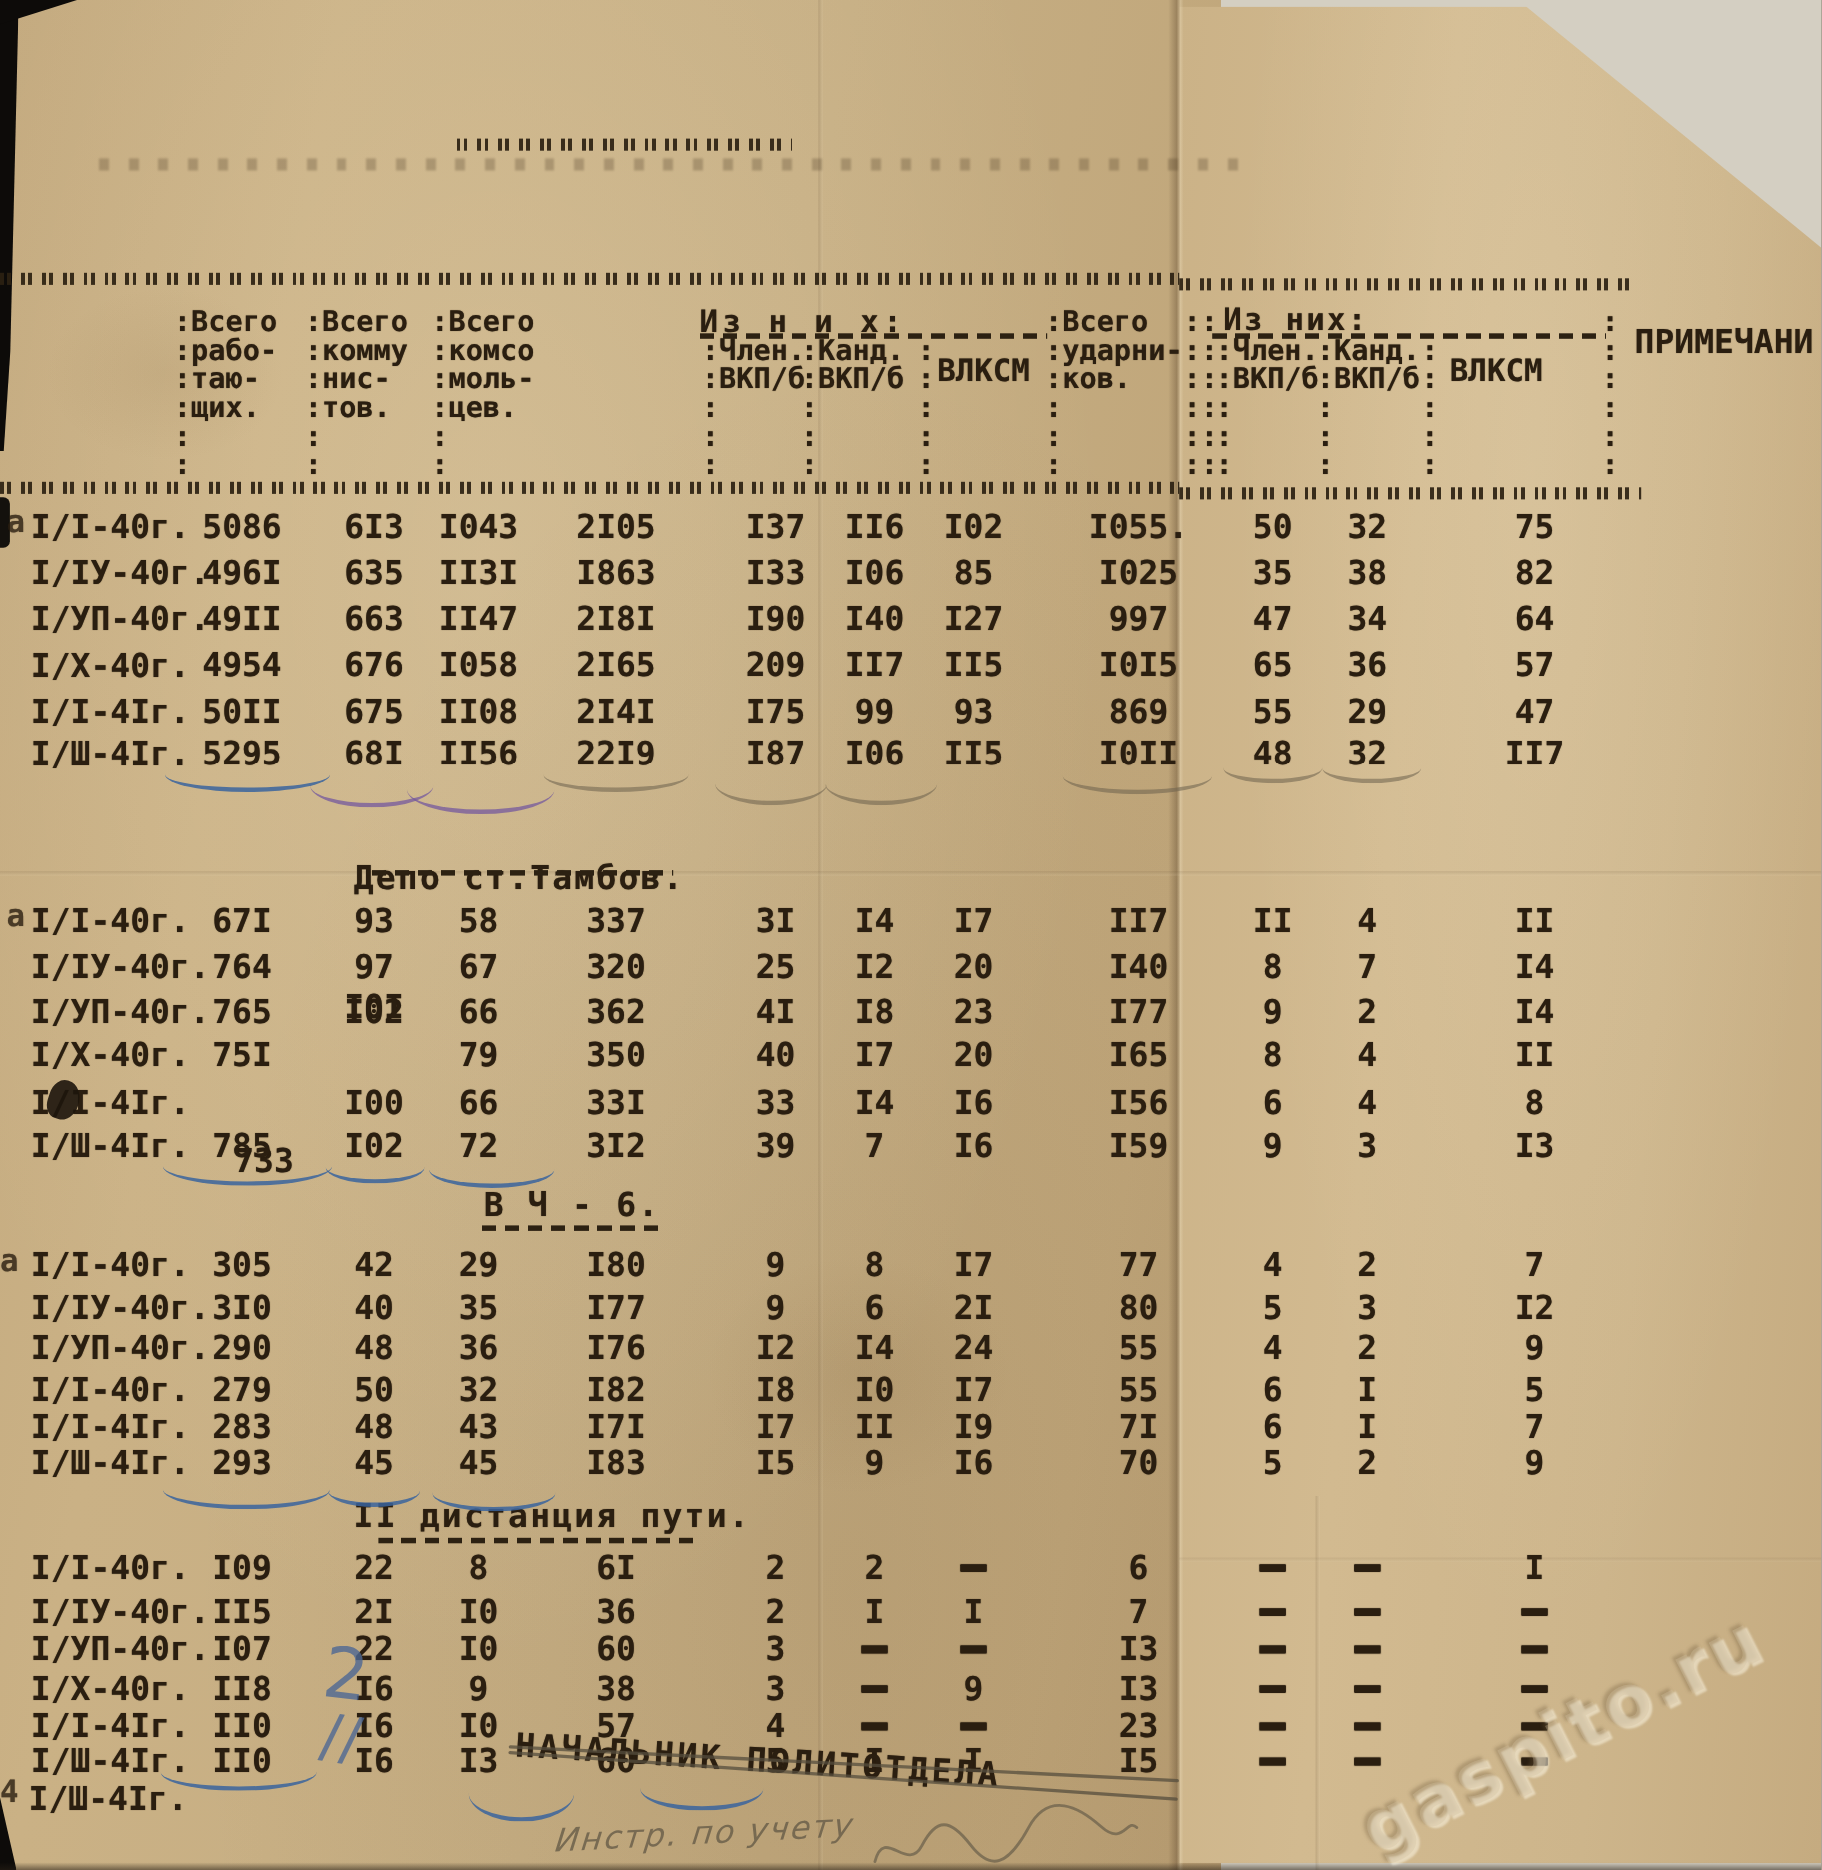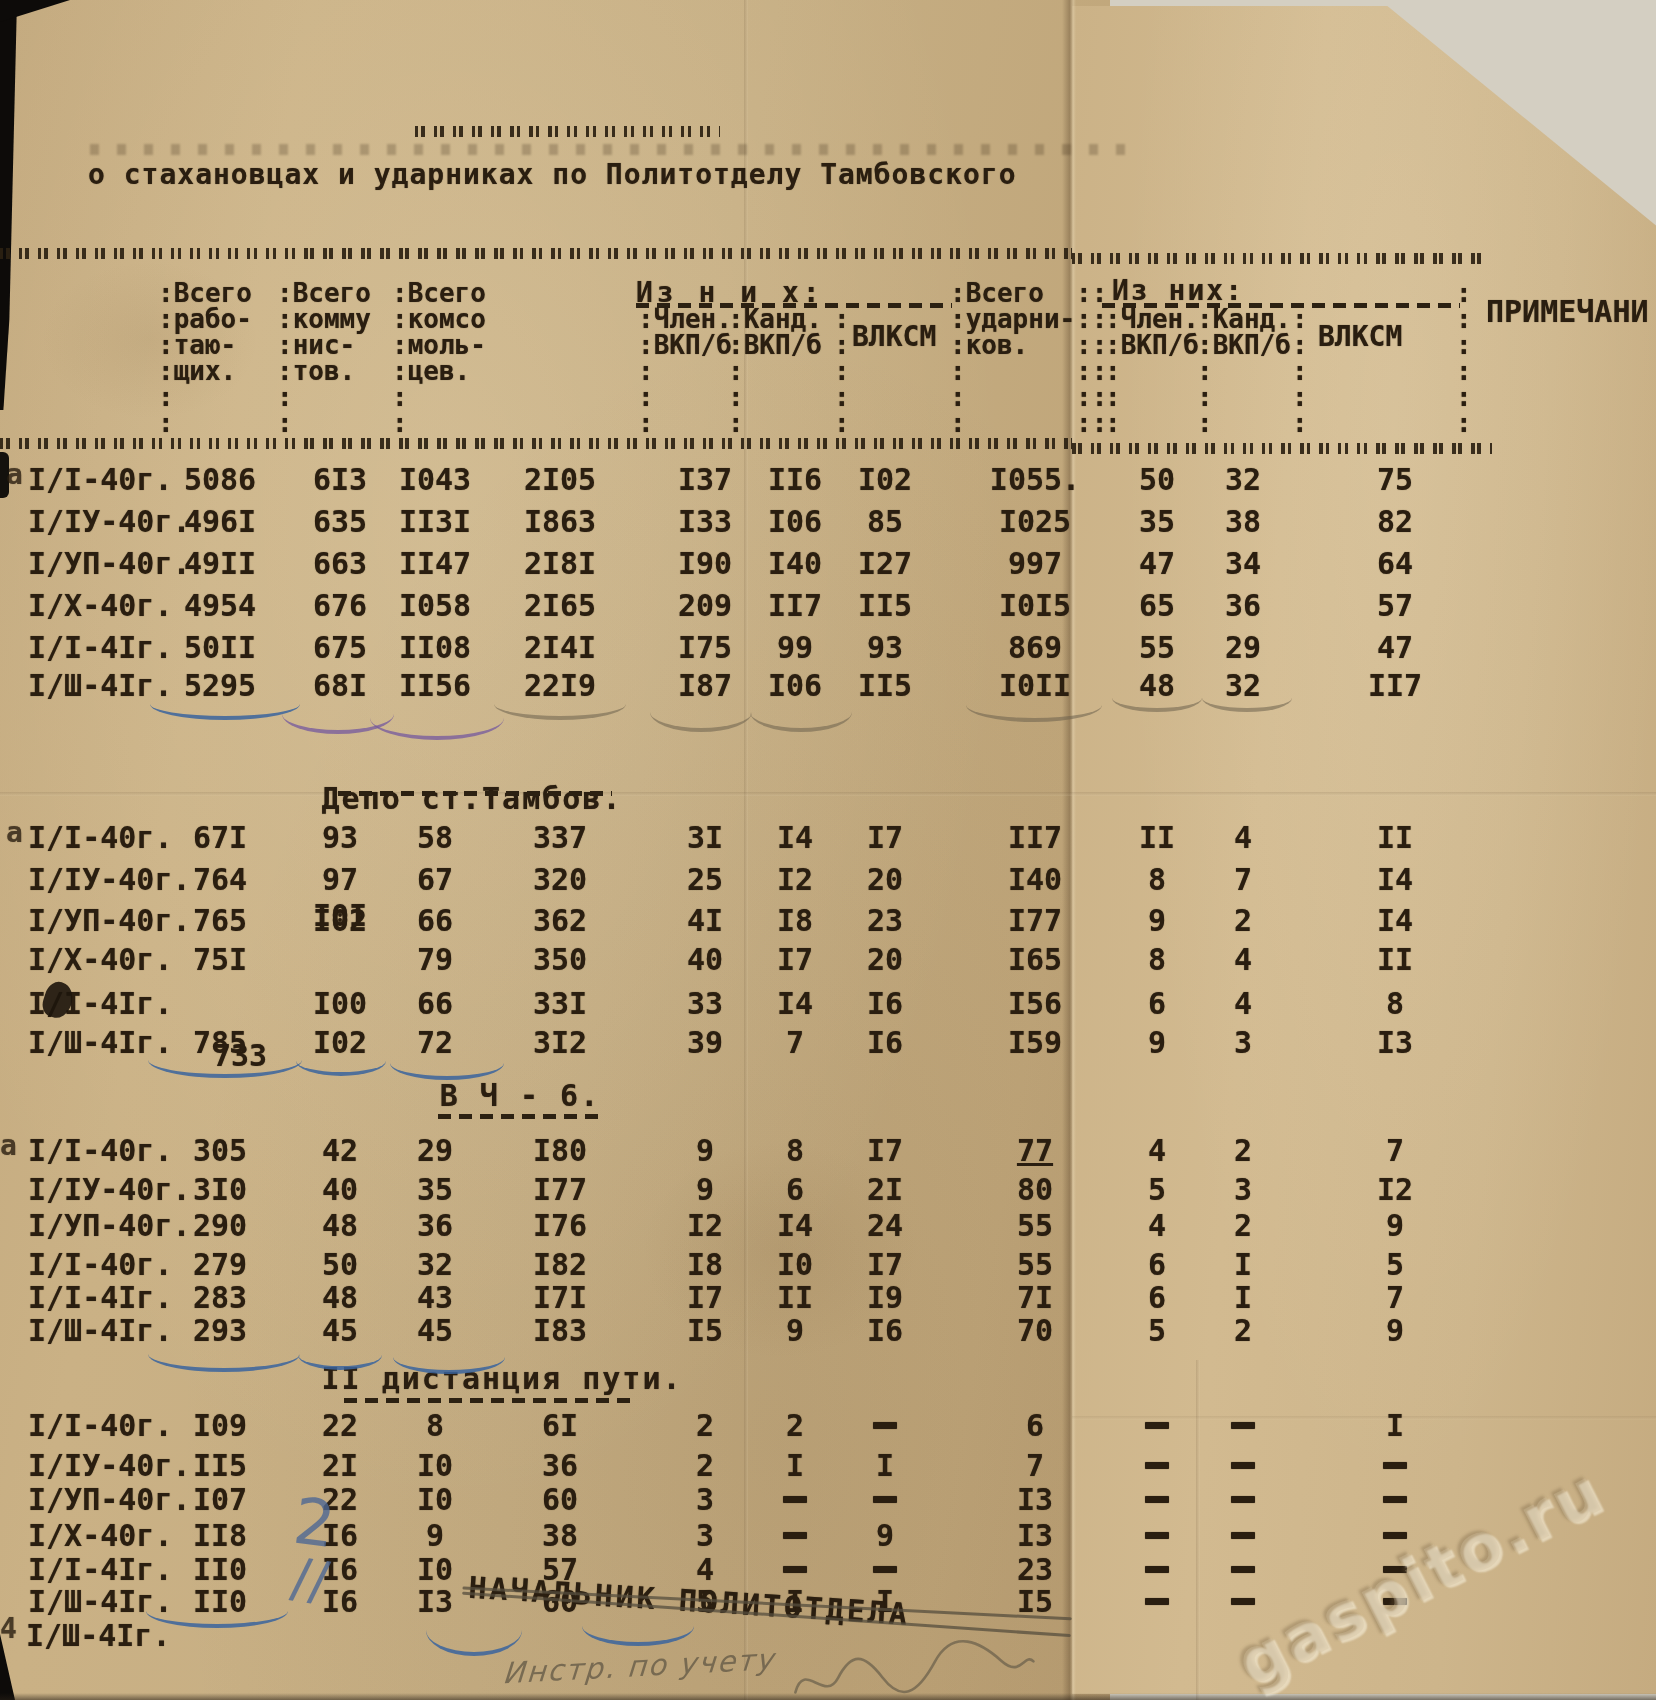--- a/index.html
+++ b/index.html
@@ -86,21 +86,20 @@
   <div class="stain" style="left:40px;top:260px;width:220px;height:160px;background:radial-gradient(rgba(128,98,58,.10),rgba(0,0,0,0) 70%);"></div>
 
   <div class="edge-left"></div>
   <div class="corner-tl"></div>
   <div class="nub"></div>
   <div class="corner-bl"></div>
   <div class="edge-bottom"></div>
 
   <div class="qrule" style="left:415px;top:126px;width:305px;"></div>
   <div class="ghost" style="left:90px;top:144px;width:1050px;"></div>
-  <div class="t sub" style="left:88px;top:158px;">о стахановцах и ударниках по Политотделу Тамбовского</div>
 
   <div class="qrule" style="left:0;top:248px;width:1072px;"></div>
   <div class="qrule" style="left:1072px;top:253px;width:418px;"></div>
   <div class="qrule" style="left:0;top:438px;width:1072px;"></div>
   <div class="qrule" style="left:1072px;top:443px;width:420px;"></div>
 
   <div class="t hpre" style="left:158px;top:280px;">:Всего
 :рабо-
 :таю-
 :щих.
@@ -327,21 +326,21 @@
       <div class="t sectitle" style="left: 520px; top: 1078px;">В Ч - 6.</div>
       <div class="dashline" style="left: 438px; top: 1114px; width: 166px;"></div>
       <div class="t rlabel" style="left: 28px; top: 1133px;">I/I-40г.</div>
       <div class="t cell" style="left: 220px; top: 1133px; transform: translateX(-50%);">305</div>
       <div class="t cell" style="left: 340px; top: 1133px; transform: translateX(-50%);">42</div>
       <div class="t cell" style="left: 435px; top: 1133px; transform: translateX(-50%);">29</div>
       <div class="t cell" style="left: 560px; top: 1133px; transform: translateX(-50%);">I80</div>
       <div class="t cell" style="left: 705px; top: 1133px; transform: translateX(-50%);">9</div>
       <div class="t cell" style="left: 795px; top: 1133px; transform: translateX(-50%);">8</div>
       <div class="t cell" style="left: 885px; top: 1133px; transform: translateX(-50%);">I7</div>
-      <div class="t cell" style="left: 1035px; top: 1133px; transform: translateX(-50%); text-decoration: underline;">77</div>
+      <div class="t cell" style="left: 1035px; top: 1133px; transform: translateX(-50%);">77</div>
       <div class="t cell" style="left: 1157px; top: 1133px; transform: translateX(-50%);">4</div>
       <div class="t cell" style="left: 1243px; top: 1133px; transform: translateX(-50%);">2</div>
       <div class="t cell" style="left: 1395px; top: 1133px; transform: translateX(-50%);">7</div>
       <div class="t rlabel" style="left: 28px; top: 1172px;">I/IУ-40г.</div>
       <div class="t cell" style="left: 220px; top: 1172px; transform: translateX(-50%);">3I0</div>
       <div class="t cell" style="left: 340px; top: 1172px; transform: translateX(-50%);">40</div>
       <div class="t cell" style="left: 435px; top: 1172px; transform: translateX(-50%);">35</div>
       <div class="t cell" style="left: 560px; top: 1172px; transform: translateX(-50%);">I77</div>
       <div class="t cell" style="left: 705px; top: 1172px; transform: translateX(-50%);">9</div>
       <div class="t cell" style="left: 795px; top: 1172px; transform: translateX(-50%);">6</div>

